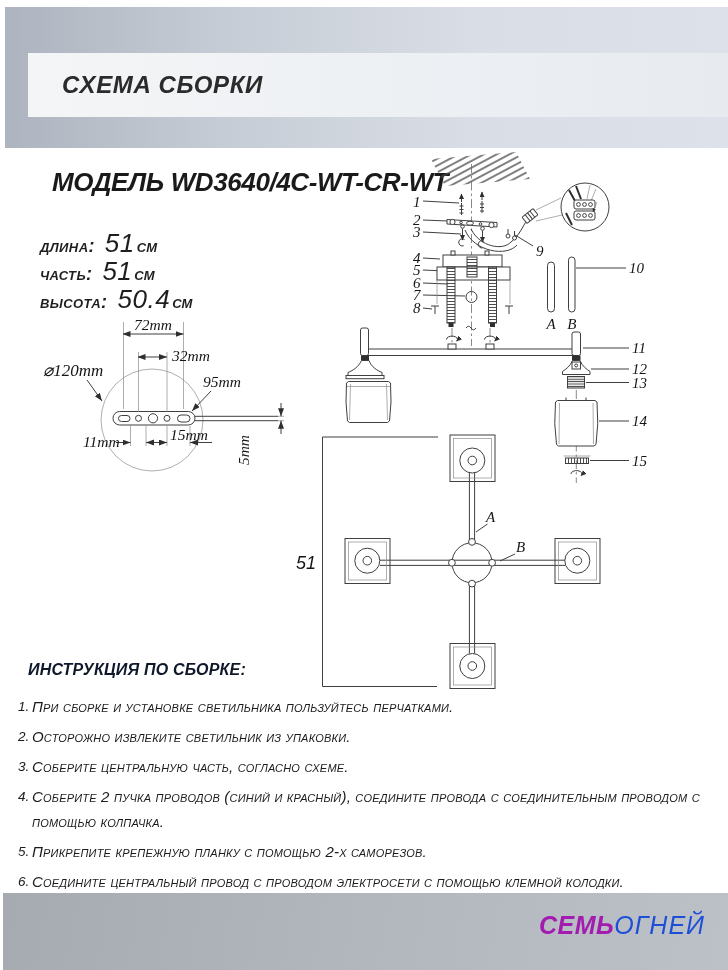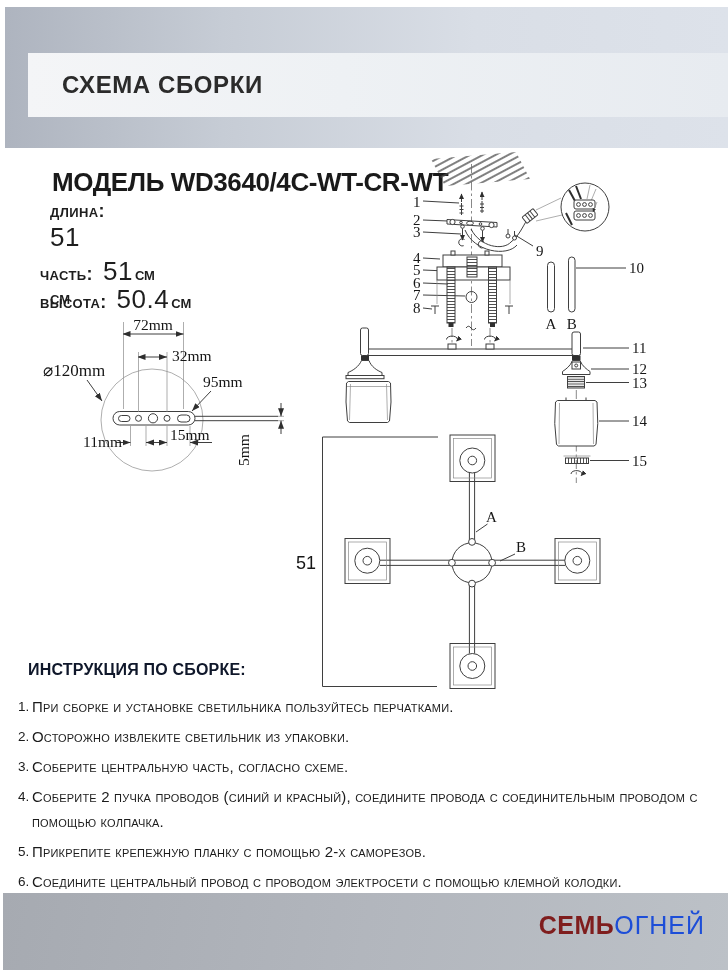--- a/index.html
+++ b/index.html
@@ -1,31 +1,31 @@
 <!DOCTYPE html>
 <html><head>
 <meta charset="utf-8">
 <style>
   html,body{margin:0;padding:0;background:#ffffff;}
   .page{position:relative;width:728px;height:970px;background:#ffffff;overflow:hidden;
-        font-family:"Liberation Sans","DejaVu Sans",sans-serif;color:#1e1e1e;}
+        font-family:"Liberation Sans","DejaVu Sans",sans-serif;color:#1e1e1e;font-style:italic;}
   .abs{position:absolute;}
 
   
   .band-top{left:5px;top:7px;width:723px;height:141px;
     background:linear-gradient(90deg,#aeb4bf 0%,#c6ccd5 30%,#d9dee6 65%,#dde2ea 100%);}
   .band-top-strip{left:28px;top:53px;width:700px;height:64px;
     background:linear-gradient(90deg,#f4f5f7 0%,#eef1f4 45%,#e7ebf0 100%);}
   .hdr-title{left:62px;top:60px;height:50px;line-height:50px;
     font-size:24px;font-weight:700;letter-spacing:.6px;color:#2b2b2b;}
 
   
   .model-line{left:52px;top:167px;font-size:26px;font-weight:700;letter-spacing:-.4px;color:#1a1a1a;white-space:nowrap;}
   .spec{left:40px;display:flex;align-items:baseline;white-space:nowrap;}
-  .spec-1{top:201px;flex-direction:column;} .spec-2{top:229px;} .spec-3{top:257px;}
+  .spec-1{top:201px;} .spec-2{top:229px;} .spec-3{top:257px;}
   .spec-name{font-size:18px;font-weight:700;font-variant:small-caps;letter-spacing:.4px;}
   .spec-value{font-size:26px;font-weight:400;margin-left:10px;letter-spacing:.5px;}
   .spec-unit{font-size:18px;font-weight:700;font-variant:small-caps;margin-left:2px;margin-top:35px;}
 
   
   .draw{left:0;top:150px;pointer-events:none;}
   svg .ln{fill:none;stroke:#3f3f3f;stroke-width:1;}
   svg .lnb{fill:none;stroke:#2e2e2e;stroke-width:2;}
   svg .thin{fill:none;stroke:#8b8b8b;stroke-width:.7;}
   svg .cl{fill:none;stroke:#6a6a6a;stroke-width:.8;stroke-dasharray:9 3 2.5 3;}
@@ -40,21 +40,21 @@
   .instr-heading{left:28px;top:661px;font-size:16px;font-weight:700;letter-spacing:.2px;color:#0f172a;}
   .instr-list{left:18px;top:694px;width:692px;}
   .instr{display:flex;margin-bottom:5px;line-height:25px;font-size:15px;color:#1b1b1b;}
   .instr-num{flex:0 0 14px;font-size:13.5px;}
   .instr-text{flex:1;font-variant:small-caps;letter-spacing:.2px;}
 
   
   .band-bottom{left:3px;top:893px;width:725px;height:77px;
     background:linear-gradient(100deg,#a6aab1 0%,#b2b6bd 50%,#bcc1c7 100%);}
   .brand{right:23px;top:911px;font-size:25px;letter-spacing:.5px;white-space:nowrap;}
-  .brand-bold{font-weight:700;color:#7f1d1d;}
+  .brand-bold{font-weight:700;color:#a21caf;}
   .brand-light{font-weight:400;color:#1d4ed8;letter-spacing:1px;}
 </style>
 </head>
 <body>
 
 <div class="page">
 
   <div class="abs band-top"></div>
   <div class="abs band-top-strip"></div>
   <div class="abs hdr-title">СХЕМА СБОРКИ</div>

